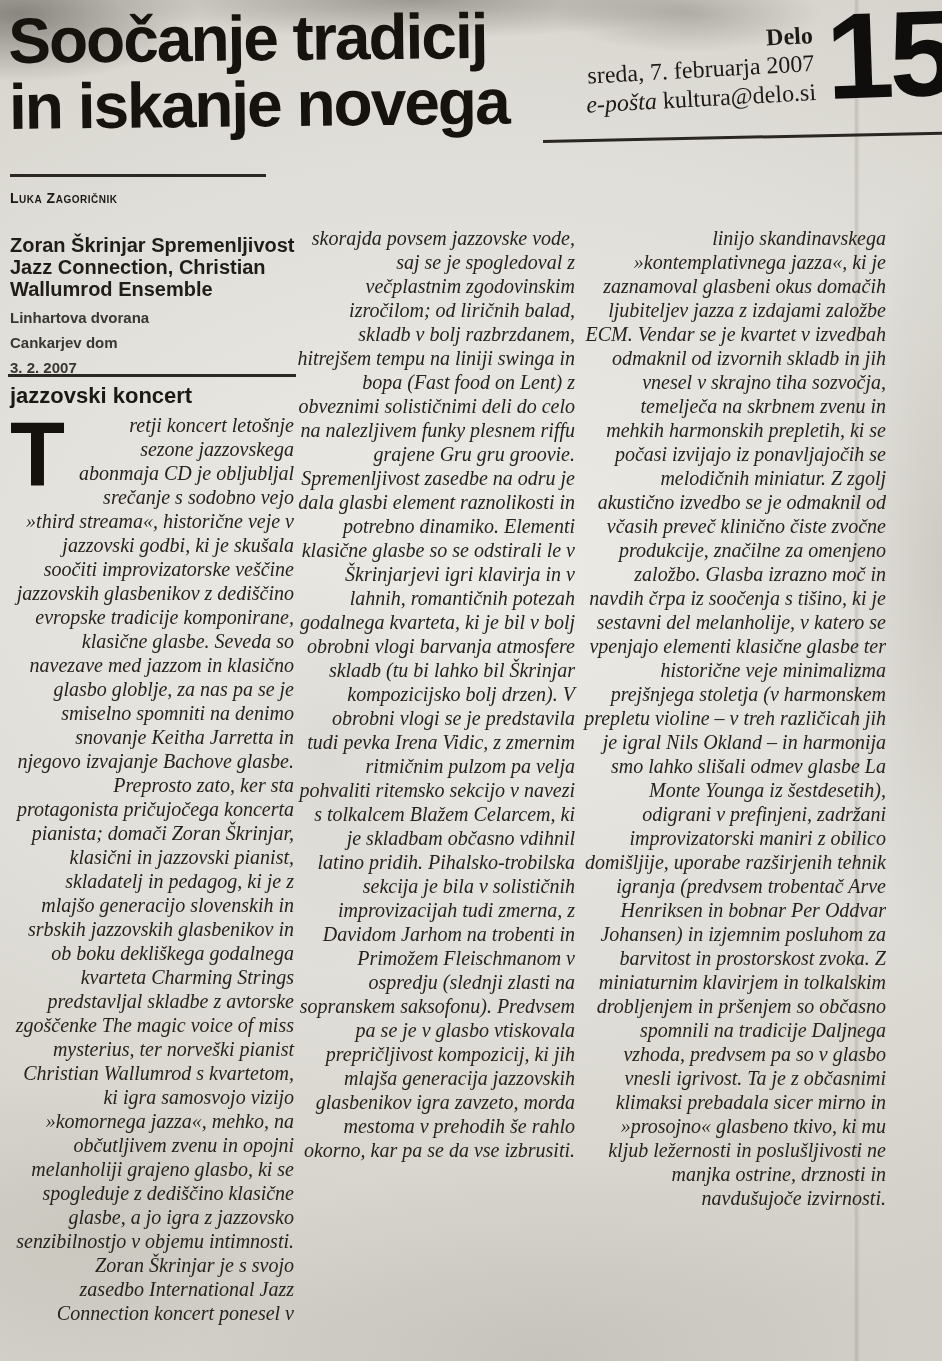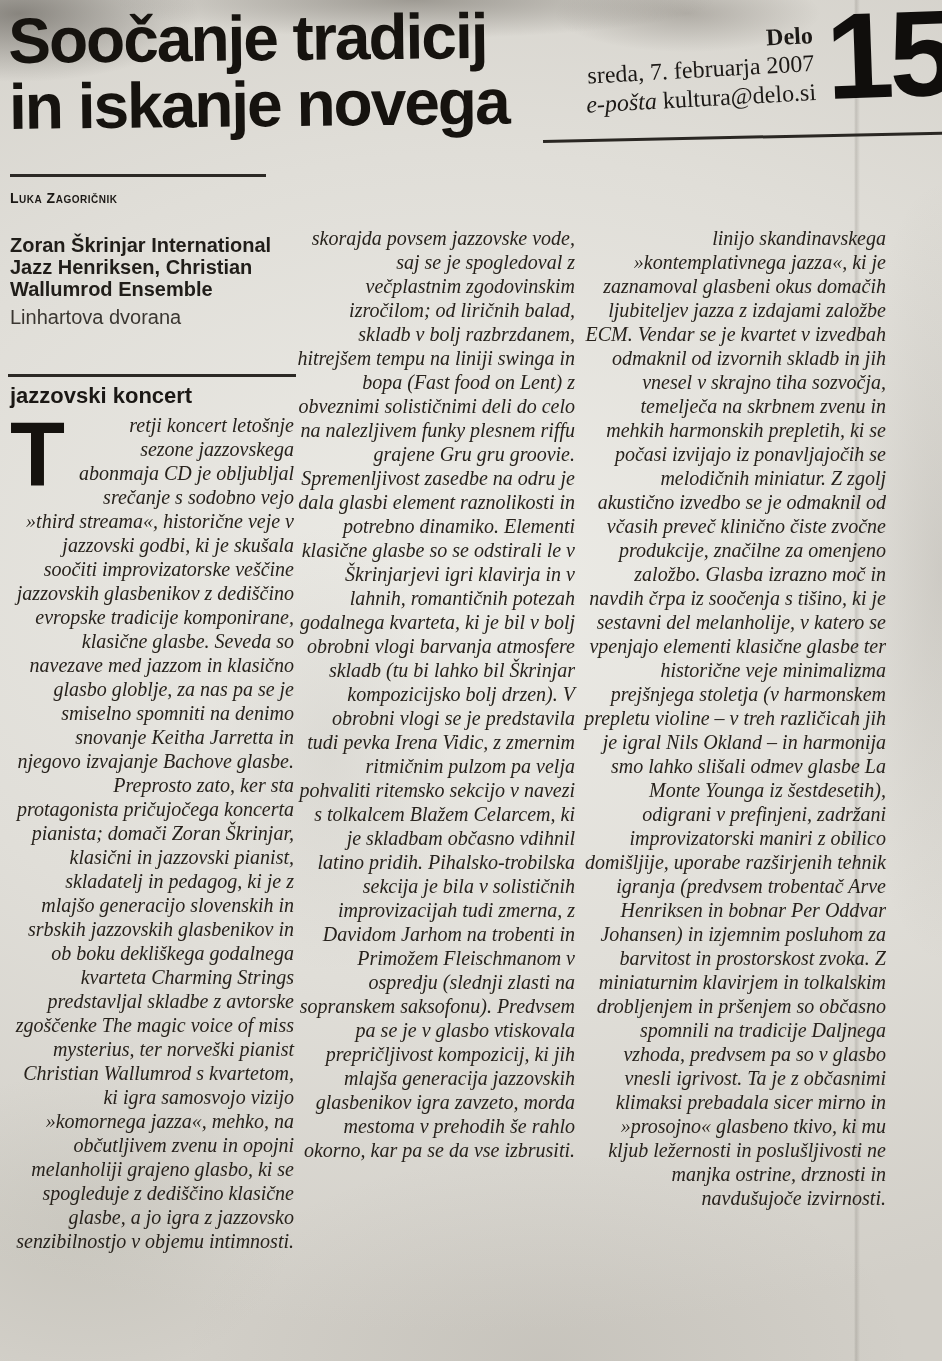--- a/index.html
+++ b/index.html
@@ -48,21 +48,21 @@
     transform:rotate(-1.2deg);transform-origin:left top;
   }
   
   .byline{
     position:absolute;left:10px;top:190px;
     font-family:"Liberation Sans",sans-serif;font-weight:700;font-size:14px;
     font-variant:small-caps;letter-spacing:.5px;color:#1b1815;
   }
   .infobox{position:absolute;left:10px;top:234px;width:286px;font-family:"Liberation Sans",sans-serif;}
   .performers{font-weight:700;font-size:20px;line-height:22px;color:#201d19;margin-bottom:5px;}
-  .venue{font-size:20px;line-height:25px;font-weight:400;color:#3a3631;}
+  .venue{font-size:15px;line-height:25px;font-weight:700;color:#3a3631;}
   .kicker-rule{position:absolute;left:8px;top:374px;width:288px;height:3px;background:#2c2925;}
   .kicker{position:absolute;left:10px;top:383px;font-family:Liberation Sans, sans-serif;font-weight:700;font-size:22px;color:#1b1815;}
   
   .col{position:absolute;font-style:italic;font-size:20px;line-height:24px;color:#27221c;text-align:right;}
   .col p{margin:0;}
   .col .indent{text-indent:26px;}
   .col1{left:10px;top:413px;width:284px;}
   .col2{left:296px;top:226px;width:279px;}
   .col3{left:579px;top:226px;width:307px;}
   .dropcap{
@@ -89,29 +89,32 @@
       <span class="em">e-pošta</span>
       <span>kultura@delo.si</span>
     </div>
   </div>
   <div class="pagenum">15</div>
   <div class="header-rule"></div>
 
   <div class="byline">Luka Zagoričnik</div>
 
   <div class="infobox">
-    <div class="performers">Zoran Škrinjar International Jazz Henriksen, Christian Wallumrod Ensemble</div>
+    <div class="performers">Zoran Škrinjar Spremenljivost Jazz Connection, Christian Wallumrod Ensemble</div>
     <div class="venue">Linhartova dvorana</div>
+    <div class="venue">Cankarjev dom</div>
+    <div class="venue">3. 2. 2007</div>
   </div>
 
   <div class="kicker-rule"></div>
   <div class="kicker">jazzovski koncert</div>
 
   <div class="col col1">
     <p class="lead"><span class="dropcap">T</span><span>retji koncert letošnje sezone jazzovskega abonmaja CD je obljubljal srečanje s sodobno vejo »third streama«, historične veje v jazzovski godbi, ki je skušala soočiti improvizatorske veščine jazzovskih glasbenikov z dediščino evropske tradicije komponirane, klasične glasbe. Seveda so navezave med jazzom in klasično glasbo globlje, za nas pa se je smiselno spomniti na denimo snovanje Keitha Jarretta in njegovo izvajanje Bachove glasbe. Preprosto zato, ker sta protagonista pričujočega koncerta pianista; domači Zoran Škrinjar, klasični in jazzovski pianist, skladatelj in pedagog, ki je z mlajšo generacijo slovenskih in srbskih jazzovskih glasbenikov in ob boku dekliškega godalnega kvarteta Charming Strings predstavljal skladbe z avtorske zgoščenke The magic voice of miss mysterius, ter norveški pianist Christian Wallumrod s kvartetom, ki igra samosvojo vizijo »komornega jazza«, mehko, na občutljivem zvenu in opojni melanholiji grajeno glasbo, ki se spogleduje z dediščino klasične glasbe, a jo igra z jazzovsko senzibilnostjo v objemu intimnosti.</span></p>
+    <p class="indent">Zoran Škrinjar je s svojo zasedbo International Jazz Connection koncert ponesel v</p>
   </div>
 
   <div class="col col2">
     <p>skorajda povsem jazzovske vode, saj se je spogledoval z večplastnim zgodovinskim izročilom; od liričnih balad, skladb v bolj razbrzdanem, hitrejšem tempu na liniji swinga in bopa (Fast food on Lent) z obveznimi solističnimi deli do celo na nalezljivem funky plesnem riffu grajene Gru gru groovie. Spremenljivost zasedbe na odru je dala glasbi element raznolikosti in potrebno dinamiko. Elementi klasične glasbe so se odstirali le v Škrinjarjevi igri klavirja in v lahnih, romantičnih potezah godalnega kvarteta, ki je bil v bolj obrobni vlogi barvanja atmosfere skladb (tu bi lahko bil Škrinjar kompozicijsko bolj drzen). V obrobni vlogi se je predstavila tudi pevka Irena Vidic, z zmernim ritmičnim pulzom pa velja pohvaliti ritemsko sekcijo v navezi s tolkalcem Blažem Celarcem, ki je skladbam občasno vdihnil latino pridih. Pihalsko-trobilska sekcija je bila v solističnih improvizacijah tudi zmerna, z Davidom Jarhom na trobenti in Primožem Fleischmanom v ospredju (slednji zlasti na sopranskem saksofonu). Predvsem pa se je v glasbo vtiskovala prepričljivost kompozicij, ki jih mlajša generacija jazzovskih glasbenikov igra zavzeto, morda mestoma v prehodih še rahlo okorno, kar pa se da vse izbrusiti.</p>
   </div>
 
   <div class="col col3">
     <p>linijo skandinavskega »kontemplativnega jazza«, ki je zaznamoval glasbeni okus domačih ljubiteljev jazza z izdajami založbe ECM. Vendar se je kvartet v izvedbah odmaknil od izvornih skladb in jih vnesel v skrajno tiha sozvočja, temelječa na skrbnem zvenu in mehkih harmonskih prepletih, ki se počasi izvijajo iz ponavljajočih se melodičnih miniatur. Z zgolj akustično izvedbo se je odmaknil od včasih preveč klinično čiste zvočne produkcije, značilne za omenjeno založbo. Glasba izrazno moč in navdih črpa iz soočenja s tišino, ki je sestavni del melanholije, v katero se vpenjajo elementi klasične glasbe ter historične veje minimalizma prejšnjega stoletja (v harmonskem prepletu violine – v treh različicah jih je igral Nils Okland – in harmonija smo lahko slišali odmev glasbe La Monte Younga iz šestdesetih), odigrani v prefinjeni, zadržani improvizatorski maniri z obilico domišljije, uporabe razširjenih tehnik igranja (predvsem trobentač Arve Henriksen in bobnar Per Oddvar Johansen) in izjemnim posluhom za barvitost in prostorskost zvoka. Z miniaturnim klavirjem in tolkalskim drobljenjem in pršenjem so občasno spomnili na tradicije Daljnega vzhoda, predvsem pa so v glasbo vnesli igrivost. Ta je z občasnimi klimaksi prebadala sicer mirno in »prosojno« glasbeno tkivo, ki mu kljub ležernosti in poslušljivosti ne manjka ostrine, drznosti in navdušujoče izvirnosti.</p>
   </div>
 </div>

